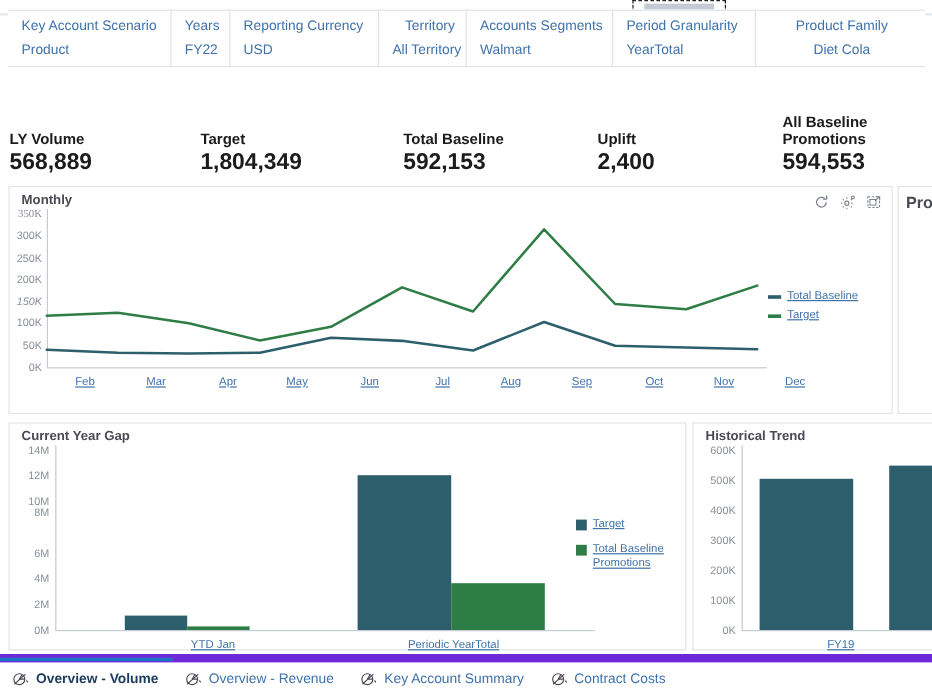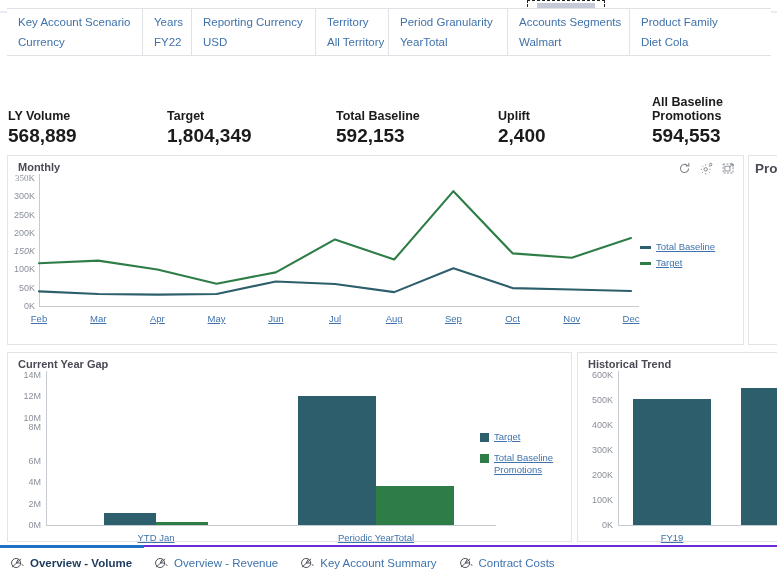--- a/index.html
+++ b/index.html
@@ -35,21 +35,21 @@
     display: flex;
     background: #fff;
   }
   .filter-cell {
     padding: 4px 9px 4px 11px;
     border-right: 1px solid #dfe3e8;
     display: flex; flex-direction: column; justify-content: center;
     gap: 7px;
     min-width: 0;
   }
-  .filter-cell:last-child { border-right: none; }
+  .filter-cell:last-child { border-right: none; text-align: center; }
   .filter-label {
     font-size: 11.5px; color: #3f72ab; white-space: nowrap; line-height: 1.1;
   }
   .filter-value {
     font-size: 11.5px; color: #3f72ab; white-space: nowrap; line-height: 1.1;
   }
 
   
   .kpi-row {
     position: absolute; left: 0; top: 88px; width: 777px; height: 60px;
@@ -82,21 +82,21 @@
 
   .chart-area { position: absolute; }
 
   
   .ytick {
     position: absolute; font-size: 9px; color: #8a8f99;
     text-align: right; line-height: 1;
   }
   .xtick {
     position: absolute; font-size: 9.5px; color: #3f72ab;
-    text-decoration: underline; text-align: center; line-height: 1;
+    text-decoration: underline; text-align: right; line-height: 1;
     white-space: nowrap;
   }
   .axis-line { position: absolute; background: #c6cbd2; }
 
   
   .legend { position: absolute; }
   .legend-item {
     display: flex; align-items: flex-start; gap: 5px; margin-bottom: 4px;
   }
   .legend-swatch-line { width: 11px; height: 3px; margin-top: 5px; flex: none; }
@@ -109,21 +109,21 @@
   .bar { position: absolute; }
 
   
   .right-panel-title {
     position: absolute; font-size: 13.5px; font-weight: bold; color: #4a4a55;
   }
 
   
   .tabbar {
     position: absolute; left: 0; bottom: 0; width: 777px; height: 34px;
-    border-top: 2px solid #6d28d9; background: #fff;
+    border-top: 7px solid #6d28d9; background: #fff;
     display: flex; align-items: center;
   }
   .tab {
     display: flex; align-items: center; gap: 6px;
     height: 34px; padding: 0 12px 0 10px;
     font-size: 11.5px; color: #3f72ab; white-space: nowrap;
     position: relative;
   }
   .tab.active { color: #1b3a5c; font-weight: bold; }
   .tab.active::before {
@@ -138,41 +138,41 @@
 <div id="app">
 
   <div class="top-stub">
     <div class="bar"></div>
   </div>
   <div class="top-rule"></div>
 
   <div class="filter-bar" id="filter-bar">
       <div class="filter-cell" style="width: 136px;">
         <div class="filter-label">Key Account Scenario</div>
-        <div class="filter-value">Currency</div>
+        <div class="filter-value">Product</div>
       </div>
       <div class="filter-cell" style="width: 49px;">
         <div class="filter-label">Years</div>
         <div class="filter-value">FY22</div>
       </div>
       <div class="filter-cell" style="width: 124px;">
         <div class="filter-label">Reporting Currency</div>
         <div class="filter-value">USD</div>
       </div>
-      <div class="filter-cell" style="width: 73px;">
+      <div class="filter-cell" style="width: 73px; text-align: right;">
         <div class="filter-label">Territory</div>
         <div class="filter-value">All Territory</div>
+      </div>
+      <div class="filter-cell" style="width: 122px;">
+        <div class="filter-label">Accounts Segments</div>
+        <div class="filter-value">Walmart</div>
       </div>
       <div class="filter-cell" style="width: 119px;">
         <div class="filter-label">Period Granularity</div>
         <div class="filter-value">YearTotal</div>
-      </div>
-      <div class="filter-cell" style="width: 122px;">
-        <div class="filter-label">Accounts Segments</div>
-        <div class="filter-value">Walmart</div>
       </div>
       <div class="filter-cell" style="width: 141px;">
         <div class="filter-label">Product Family</div>
         <div class="filter-value">Diet Cola</div>
       </div>
     </div>
 
   <div class="kpi-row" id="kpi-row">
       <div class="kpi" style="left: 8px;">
         <div class="kpi-label">LY Volume</div>

